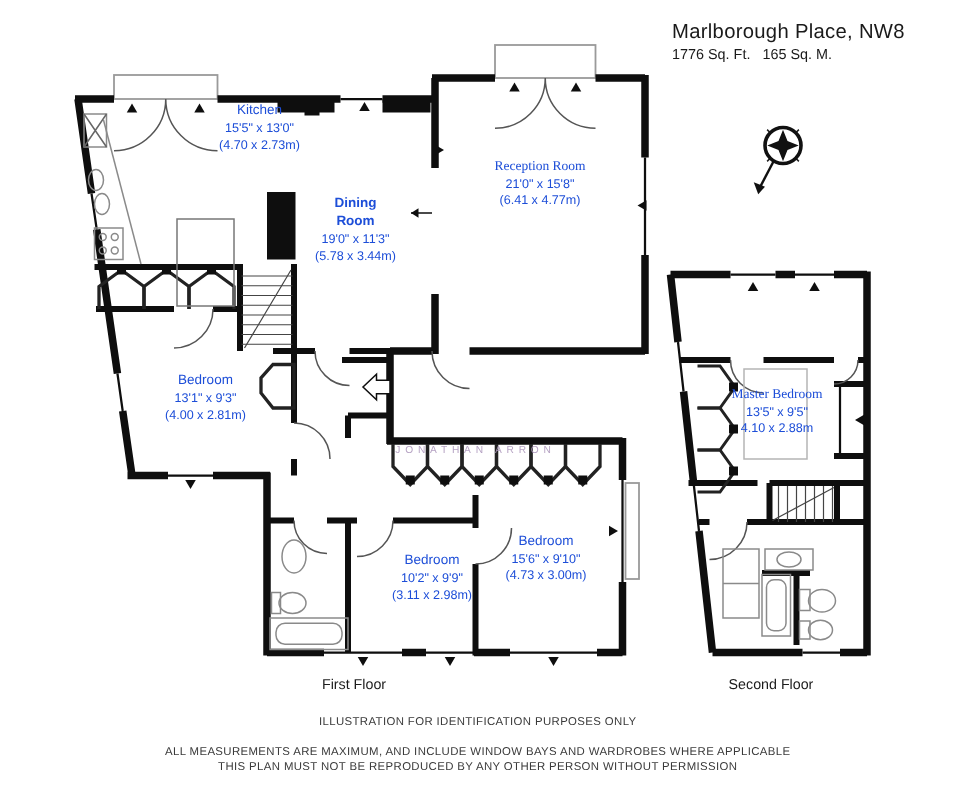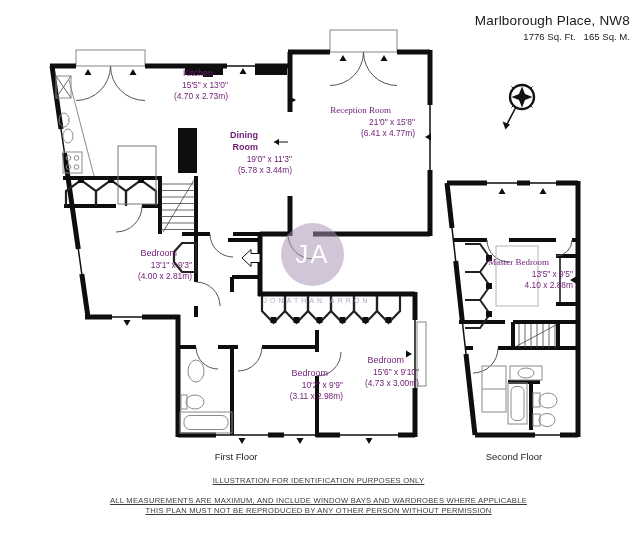--- a/index.html
+++ b/index.html
@@ -1,30 +1,30 @@
 <!DOCTYPE html>
 <html><head>
 <meta charset="utf-8">
 <style>
   html,body{margin:0;padding:0;background:#fff;}
   .canvas{position:relative;width:637px;height:535px;background:#fff;overflow:hidden;
           font-family:"Liberation Sans",sans-serif;}
   .plan-svg{position:absolute;left:0;top:0;}
-  .lbl{position:absolute;text-align:right;color:#701a75;line-height:1.32;}
+  .lbl{position:absolute;text-align:center;color:#1d4ed8;line-height:1.32;}
   .rname{font-size:9px;max-width:80px;margin:0 auto;}
   .narrow .rname{max-width:42px;font-weight:bold;}
   .mid .rname{max-width:62px;font-family:Liberation Serif, serif;}
   .rdim{font-size:8.4px;}
   .floorlbl{position:absolute;font-size:9.5px;color:#1c1c1c;text-align:center;width:120px;}
-  .titleblock{position:absolute;left:448px;top:13px;width:182px;text-align:right;color:#1a1a1a;}
+  .titleblock{position:absolute;left:448px;top:13px;width:182px;text-align:left;color:#1a1a1a;}
   .title{font-size:13.5px;letter-spacing:.2px;}
   .subtitle{font-size:8.3px;margin-top:5px;color:#2e2e2e;}
   .areaval{font-size:9.6px;margin-top:3px;white-space:pre;}
   .footer{position:absolute;left:0;width:637px;text-align:center;color:#3a3a3a;
-          font-size:7.6px;letter-spacing:.25px;text-decoration:underline;}
+          font-size:7.6px;letter-spacing:.25px;}
   .wm-circle{position:absolute;left:281px;top:223px;width:63px;height:63px;border-radius:50%;
              background:rgba(167,144,181,.52);display:flex;align-items:center;justify-content:center;
              color:rgba(255,255,255,.95);font-size:26px;letter-spacing:2px;}
   .wm-name{position:absolute;left:252px;top:297px;width:130px;text-align:center;
            font-size:6.8px;letter-spacing:3.2px;color:rgba(173,152,188,.9);white-space:nowrap;}
 </style>
 </head>
 <body>
 
 <div class="canvas">
@@ -233,23 +233,20 @@
 
     <g>
       <path d="M511.4,86.4 L532.6,107.6 M532.6,86.4 L511.4,107.6" stroke="#222" stroke-width="1" fill="none"></path>
       <circle cx="522" cy="97" r="12" stroke="#111" stroke-width="2.4" fill="#fff"></circle>
       <path d="M522,86.5 L525,94 L532.5,97 L525,100 L522,107.5 L519,100 L511.5,97 L519,94 Z" fill="#111"></path>
       <path d="M516,107 L505.5,127" stroke="#111" stroke-width="1.6" fill="none"></path>
       <path d="M505.5,129.5 L502.5,121.5 L510,124.5 Z" fill="#111"></path>
     </g>
   </svg>
 
-  <div class="wm-circle">
-    <span>JA</span>
-  </div>
   <div class="wm-name">JONATHAN ARRON</div>
 
   <div class="titleblock">
     <div class="title">Marlborough Place, NW8</div>
     <div class="areaval">1776 Sq. Ft.   165 Sq. M.</div>
   </div>
 
   <div class="lbl" style="left:118px;top:68px;width:110px">
     <div class="rname">Kitchen</div>
     <div class="rdim">15'5" x 13'0"</div>

